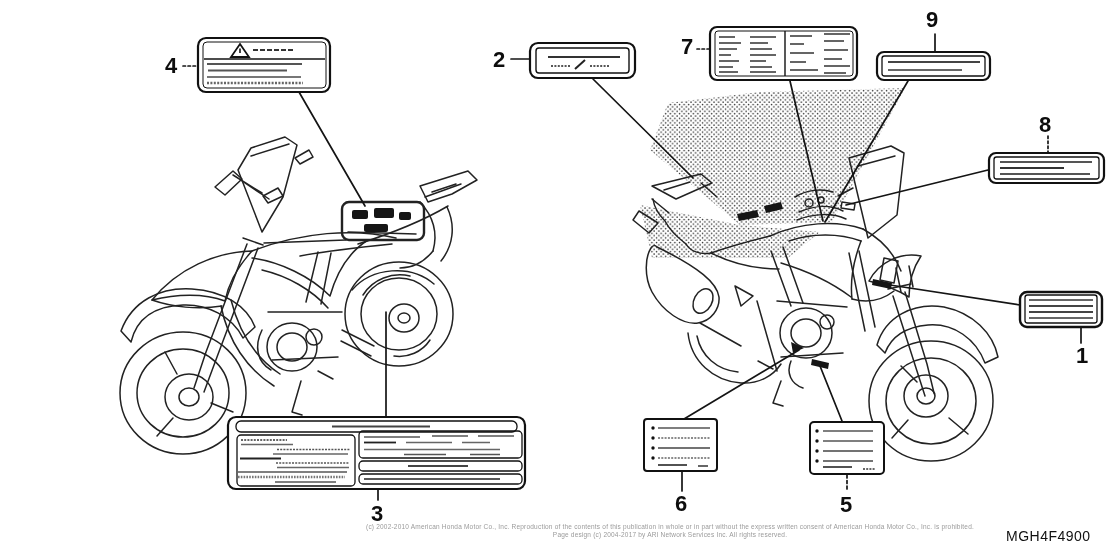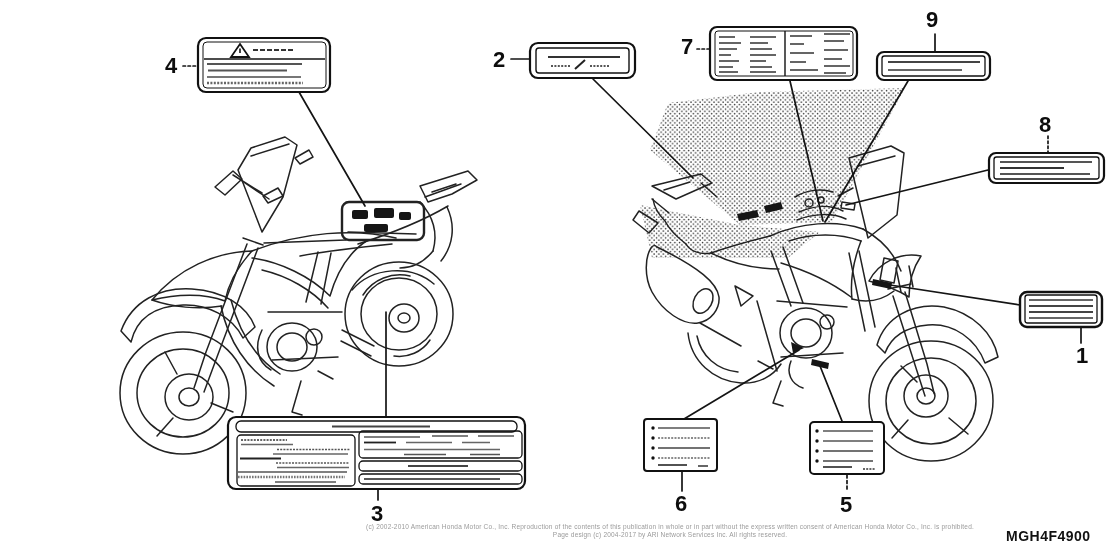--- a/index.html
+++ b/index.html
@@ -10,21 +10,21 @@
   #stage svg{position:absolute;left:0;top:0;}
   .callout{
     position:absolute;font-weight:bold;font-size:22px;line-height:1;
     color:#0d0d0d;letter-spacing:0;user-select:none;
   }
   .footer-copy{
     position:absolute;left:240px;top:523px;width:860px;text-align:center;
     font-size:6.5px;line-height:8px;color:#9a9a9a;letter-spacing:.2px;
   }
   .part-code{
-    position:absolute;left:1006px;top:528px;font-size:14px;font-weight:bold;
+    position:absolute;left:1006px;top:528px;font-size:14px;font-weight:normal;
     color:#111;letter-spacing:.5px;
   }
 </style>
 </head>
 <body>
 
 <div id="stage">
 
 <svg width="1120" height="560" viewBox="0 0 1120 560">
   <defs>

